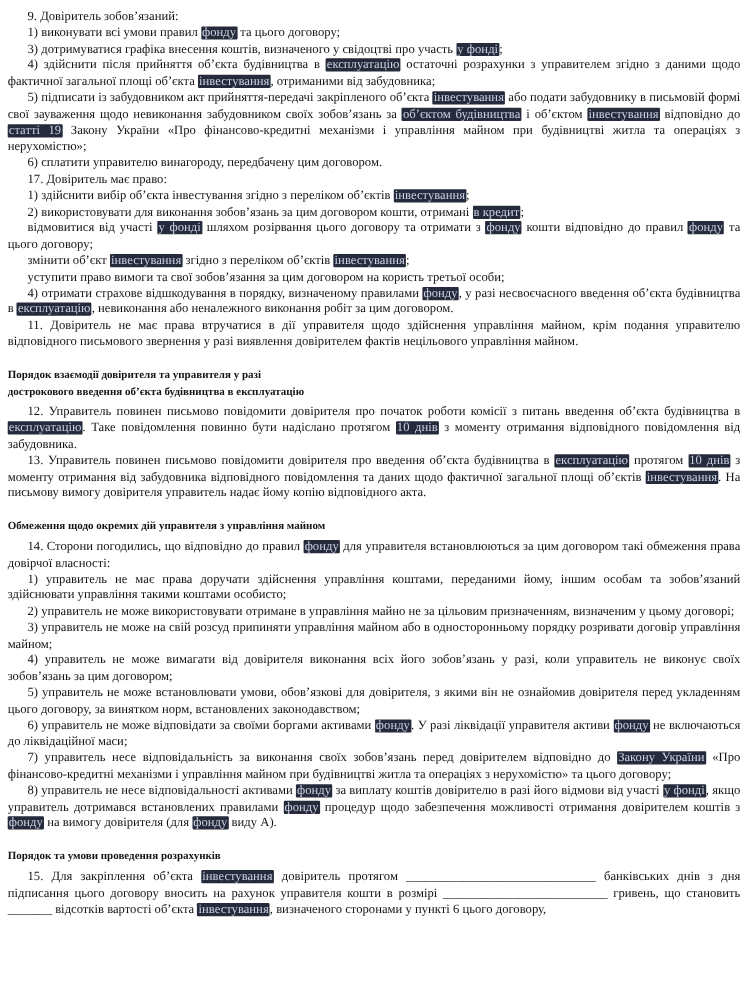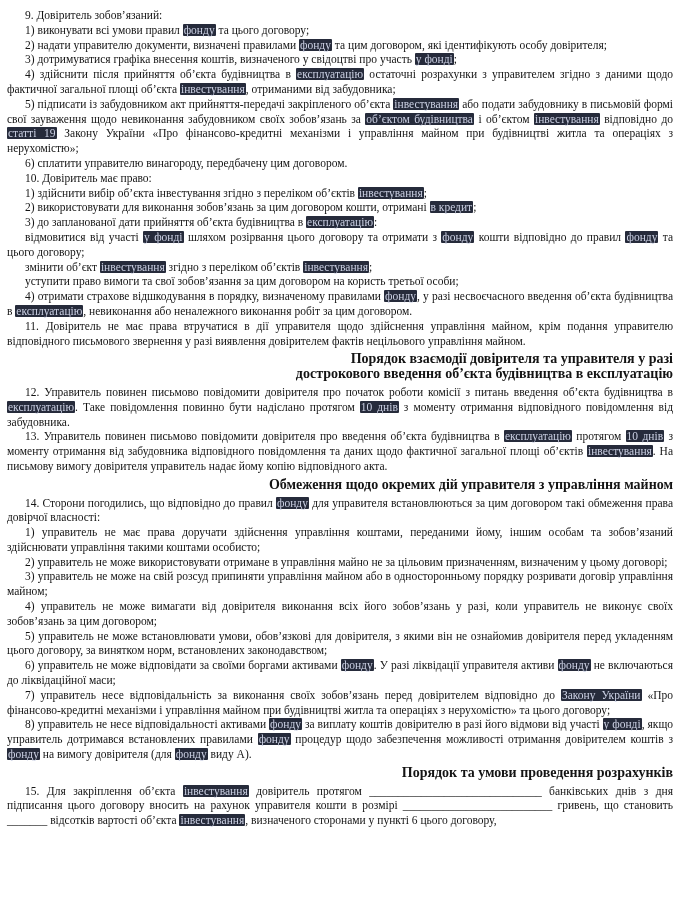--- a/index.html
+++ b/index.html
@@ -19,51 +19,49 @@
     font-family: "Liberation Serif", "DejaVu Serif", serif;
     font-size: 11.5px;
     line-height: 14.8px;
   }
   .para {
     margin: 0;
     text-indent: 18px;
     text-align: justify;
   }
   .heading {
-    margin: 4px 0 3px 0;
-    text-align: right;
+    margin: 16px 0 3px 0;
+    text-align: left;
     font-weight: bold;
-    font-size: 14px;
+    font-size: 10px;
     line-height: 14.8px;
     white-space: pre-line;
   }
   .hl {
     background: #262b3b;
     color: #ccd1e4;
     padding: 0 1px;
     border-radius: 1px;
     margin-top: 15px;
   }
 </style>
 </head>
 <body>
 
 <div class="page">
   <div id="doc">
       <p class="para">9. Довіритель зобов’язаний:</p>
       <p class="para">1) виконувати всі умови правил <span class="hl">фонду</span> та цього договору;</p>
-      <p class="para">2) надати управителю документи, визначені правилами <span class="hl">фонду</span> та цим договором, які ідентифікують особу довірителя;</p>
       <p class="para">3) дотримуватися графіка внесення коштів, визначеного у свідоцтві про участь <span class="hl">у фонді</span>;</p>
       <p class="para">4) здійснити після прийняття об’єкта будівництва в <span class="hl">експлуатацію</span> остаточні розрахунки з управителем згідно з даними щодо фактичної загальної площі об’єкта <span class="hl">інвестування</span>, отриманими від забудовника;</p>
       <p class="para">5) підписати із забудовником акт прийняття-передачі закріпленого об’єкта <span class="hl">інвестування</span> або подати забудовнику в письмовій формі свої зауваження щодо невиконання забудовником своїх зобов’язань за <span class="hl">об’єктом будівництва</span> і об’єктом <span class="hl">інвестування</span> відповідно до <span class="hl">статті 19</span> Закону України «Про фінансово-кредитні механізми і управління майном при будівництві житла та операціях з нерухомістю»;</p>
       <p class="para">6) сплатити управителю винагороду, передбачену цим договором.</p>
-      <p class="para">10. Довіритель має право:</p>
+      <p class="para">17. Довіритель має право:</p>
       <p class="para">1) здійснити вибір об’єкта інвестування згідно з переліком об’єктів <span class="hl">інвестування</span>;</p>
       <p class="para">2) використовувати для виконання зобов’язань за цим договором кошти, отримані <span class="hl">в кредит</span>;</p>
-      <p class="para">3) до запланованої дати прийняття об’єкта будівництва в <span class="hl">експлуатацію</span>:</p>
       <p class="para">відмовитися від участі <span class="hl">у фонді</span> шляхом розірвання цього договору та отримати з <span class="hl">фонду</span> кошти відповідно до правил <span class="hl">фонду</span> та цього договору;</p>
       <p class="para">змінити об’єкт <span class="hl">інвестування</span> згідно з переліком об’єктів <span class="hl">інвестування</span>;</p>
       <p class="para">уступити право вимоги та свої зобов’язання за цим договором на користь третьої особи;</p>
       <p class="para">4) отримати страхове відшкодування в порядку, визначеному правилами <span class="hl">фонду</span>, у разі несвоєчасного введення об’єкта будівництва в <span class="hl">експлуатацію</span>, невиконання або неналежного виконання робіт за цим договором.</p>
       <p class="para">11. Довіритель не має права втручатися в дії управителя щодо здійснення управління майном, крім подання управителю відповідного письмового звернення у разі виявлення довірителем фактів нецільового управління майном.</p>
       <h3 class="heading">Порядок взаємодії довірителя та управителя у разі
 дострокового введення об’єкта будівництва в експлуатацію</h3>
       <p class="para">12. Управитель повинен письмово повідомити довірителя про початок роботи комісії з питань введення об’єкта будівництва в <span class="hl">експлуатацію</span>. Таке повідомлення повинно бути надіслано протягом <span class="hl">10 днів</span> з моменту отримання відповідного повідомлення від забудовника.</p>
       <p class="para">13. Управитель повинен письмово повідомити довірителя про введення об’єкта будівництва в <span class="hl">експлуатацію</span> протягом <span class="hl">10 днів</span> з моменту отримання від забудовника відповідного повідомлення та даних щодо фактичної загальної площі об’єктів <span class="hl">інвестування</span>. На письмову вимогу довірителя управитель надає йому копію відповідного акта.</p>
       <h3 class="heading">Обмеження щодо окремих дій управителя з управління майном</h3>

